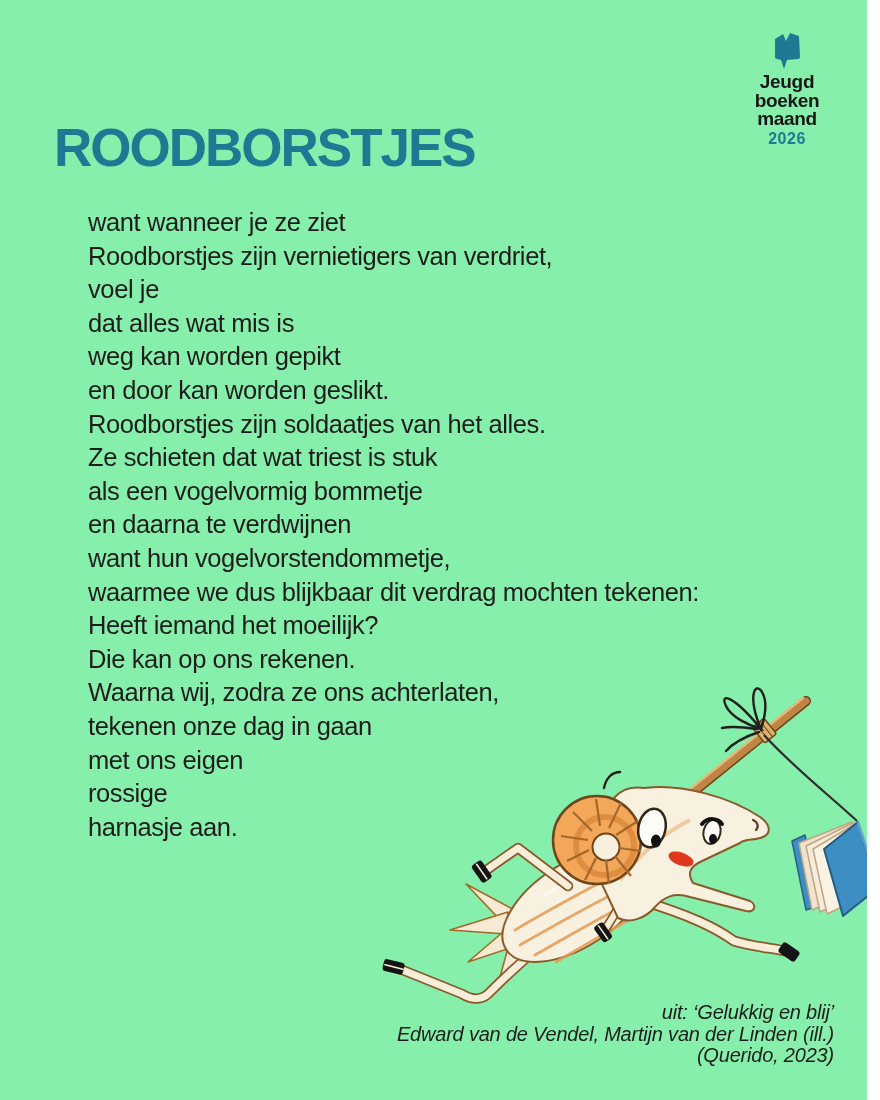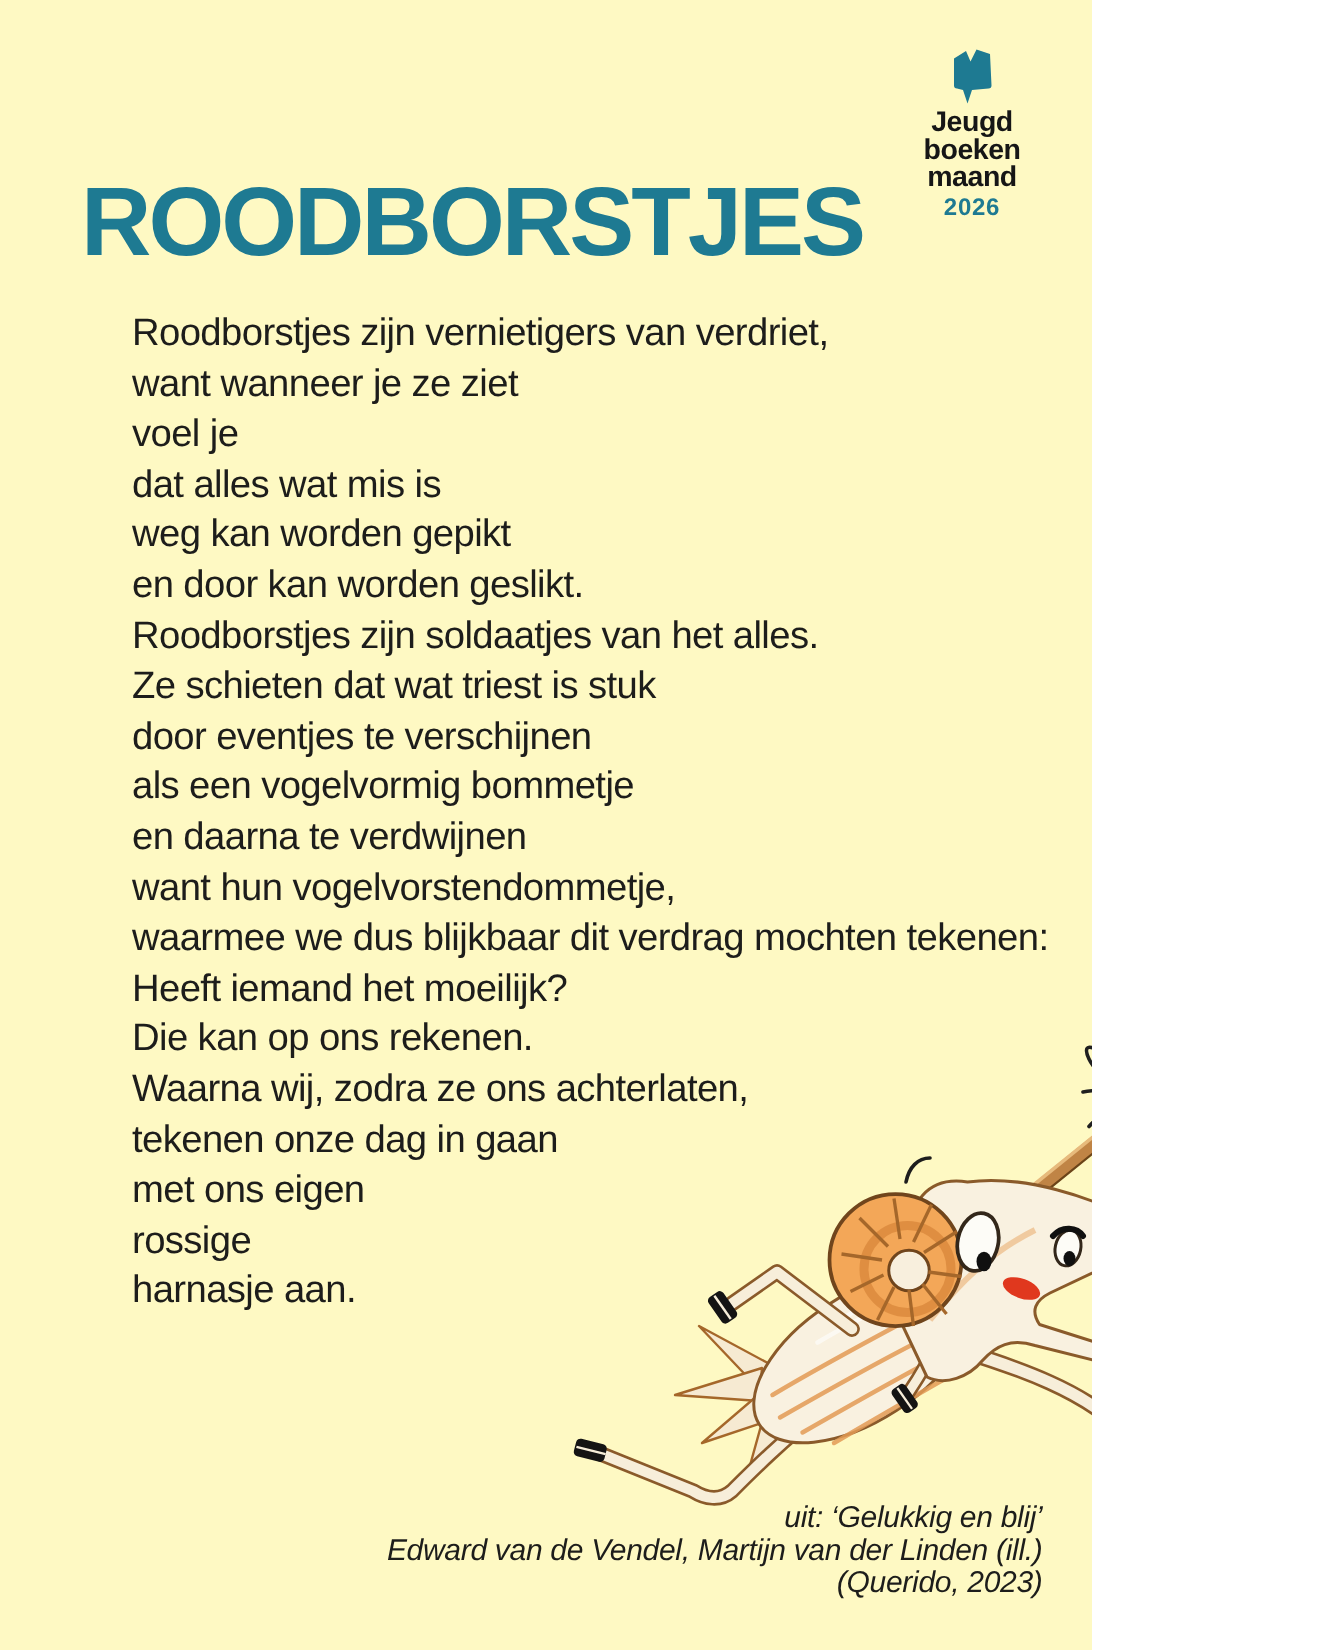--- a/index.html
+++ b/index.html
@@ -1,34 +1,34 @@
 <!DOCTYPE html>
 <html><head>
 <meta charset="utf-8">
 <style>
   html,body{margin:0;padding:0;}
   body{font-family:"Liberation Sans",sans-serif;}
   .canvas{
-    position:relative;width:728px;height:1100px;
-    background:#fef9c3;overflow:hidden;
+    position:relative;width:867px;height:1100px;
+    background:#86efac;overflow:hidden;
   }
   .logo{
     position:absolute;top:32px;right:25px;width:110px;
     text-align:center;color:#161616;
   }
   .logo-icon{display:block;margin:0 auto 3px auto;width:28px;height:38px;}
   .logo-line{
     font-weight:bold;font-size:19px;line-height:18.5px;letter-spacing:-0.3px;
   }
   .logo-year{
     font-weight:bold;font-size:16px;line-height:20px;color:#1e7a92;letter-spacing:0.5px;
   }
   .title{
     position:absolute;left:54px;top:108px;margin:0;
-    font-size:65px;line-height:80px;font-weight:bold;
+    font-size:53px;line-height:80px;font-weight:bold;
     letter-spacing:-2px;color:#1e7a92;white-space:nowrap;
   }
   .poem{
     position:absolute;left:88px;top:206px;
     font-size:25.5px;line-height:33.6px;letter-spacing:-0.4px;
     color:#1d1d1b;
   }
   .poem-line{white-space:nowrap;}
   .author{
     position:absolute;left:88px;top:930px;
@@ -54,29 +54,28 @@
     </svg>
     <div class="logo-line">Jeugd</div>
     <div class="logo-line">boeken</div>
     <div class="logo-line">maand</div>
     <div class="logo-year">2026</div>
   </div>
 
   <h1 class="title">ROODBORSTJES</h1>
 
   <div class="poem">
+    <div class="poem-line">want wanneer je ze ziet</div>
     <div class="poem-line">Roodborstjes zijn vernietigers van verdriet,</div>
-    <div class="poem-line">want wanneer je ze ziet</div>
     <div class="poem-line">voel je</div>
     <div class="poem-line">dat alles wat mis is</div>
     <div class="poem-line">weg kan worden gepikt</div>
     <div class="poem-line">en door kan worden geslikt.</div>
     <div class="poem-line">Roodborstjes zijn soldaatjes van het alles.</div>
     <div class="poem-line">Ze schieten dat wat triest is stuk</div>
-    <div class="poem-line">door eventjes te verschijnen</div>
     <div class="poem-line">als een vogelvormig bommetje</div>
     <div class="poem-line">en daarna te verdwijnen</div>
     <div class="poem-line">want hun vogelvorstendommetje,</div>
     <div class="poem-line">waarmee we dus blijkbaar dit verdrag mochten tekenen:</div>
     <div class="poem-line">Heeft iemand het moeilijk?</div>
     <div class="poem-line">Die kan op ons rekenen.</div>
     <div class="poem-line">Waarna wij, zodra ze ons achterlaten,</div>
     <div class="poem-line">tekenen onze dag in gaan</div>
     <div class="poem-line">met ons eigen</div>
     <div class="poem-line">rossige</div>

